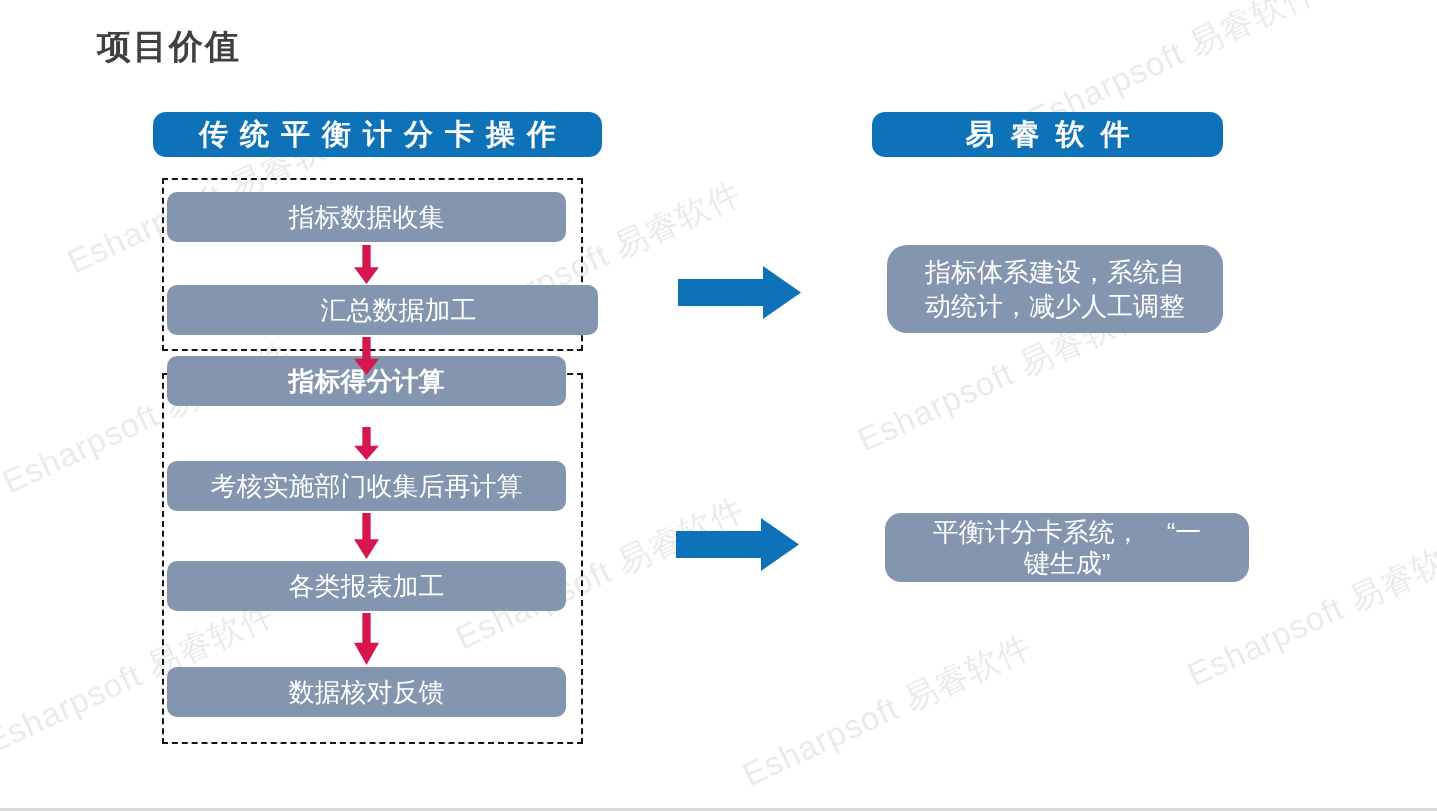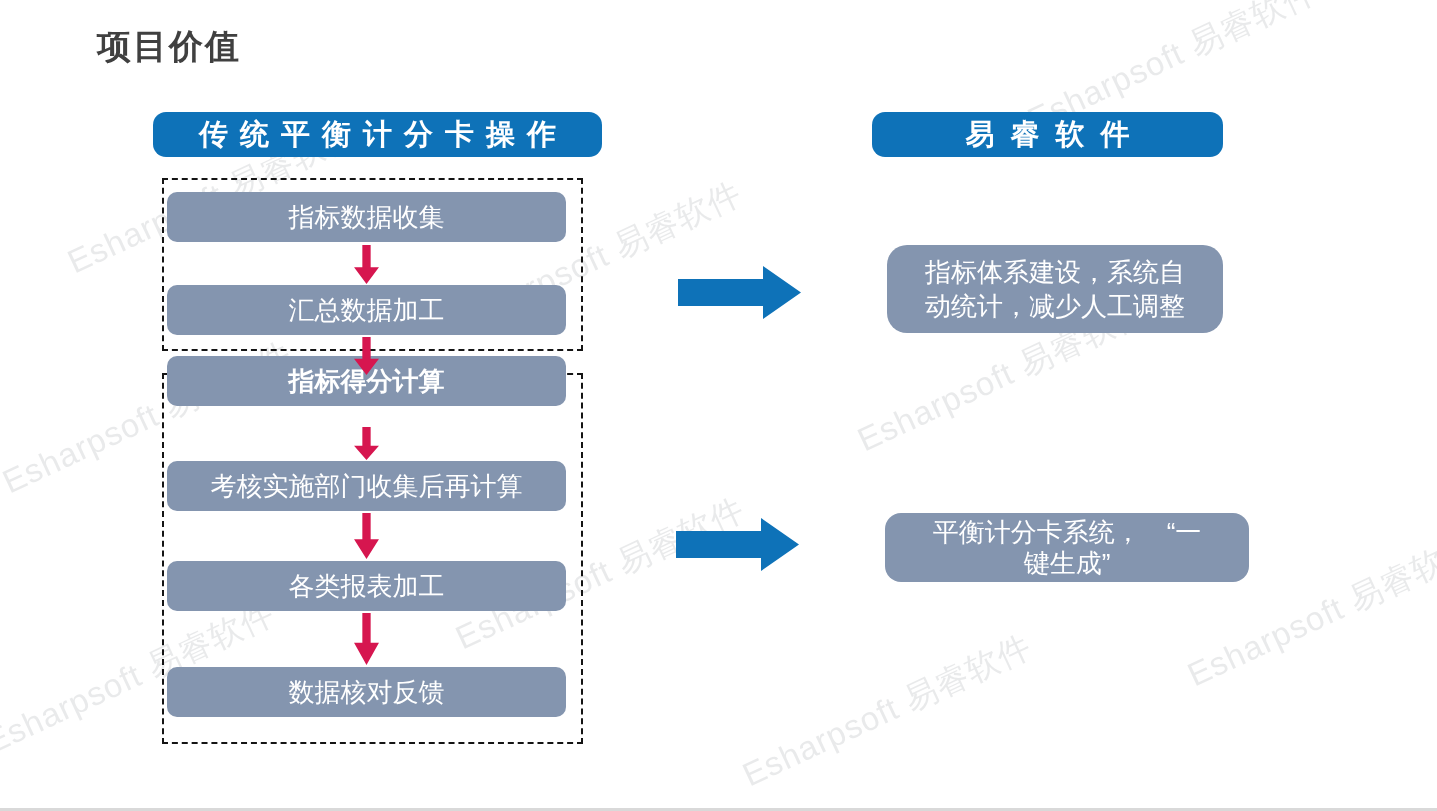--- a/index.html
+++ b/index.html
@@ -39,21 +39,21 @@
   
   .dashed { position:absolute; left:162px; width:417px; border:2px dashed #141414; z-index:1; }
   .dashed1 { top:178px; height:169px; }
   .dashed2 { top:373px; height:367px; }
   
   .step {
     position:absolute; left:167px; width:399px; height:50px; z-index:2;
     background:#8495AF; border-radius:10px; color:#ffffff; font-size:26px;
     display:flex; align-items:center; justify-content:center;
   }
-  .s1 { top:192px; } .s2 { top:285px; } .s3 { top:356px;font-weight:bold; }
+  .s1 { top:192px; } .s2 { top:285px;padding-left:32px; } .s3 { top:356px;font-weight:bold; }
   .s4 { top:461px; } .s5 { top:561px; } .s6 { top:667px; }
   
   .rarrow { position:absolute; left:353px; width:27px; z-index:2; }
   .ra1 { top:245px; height:39px; } .ra2 { top:337px; height:38px; }
   .ra3 { top:427px; height:33px; } .ra4 { top:513px; height:46px; }
   .ra5 { top:613px; height:52px; }
   .rarrow svg { display:block; width:100%; height:100%; }
   
   .barrow { position:absolute; width:125px; height:55px; z-index:2; }
   .ba1 { left:678px; top:265px; }

